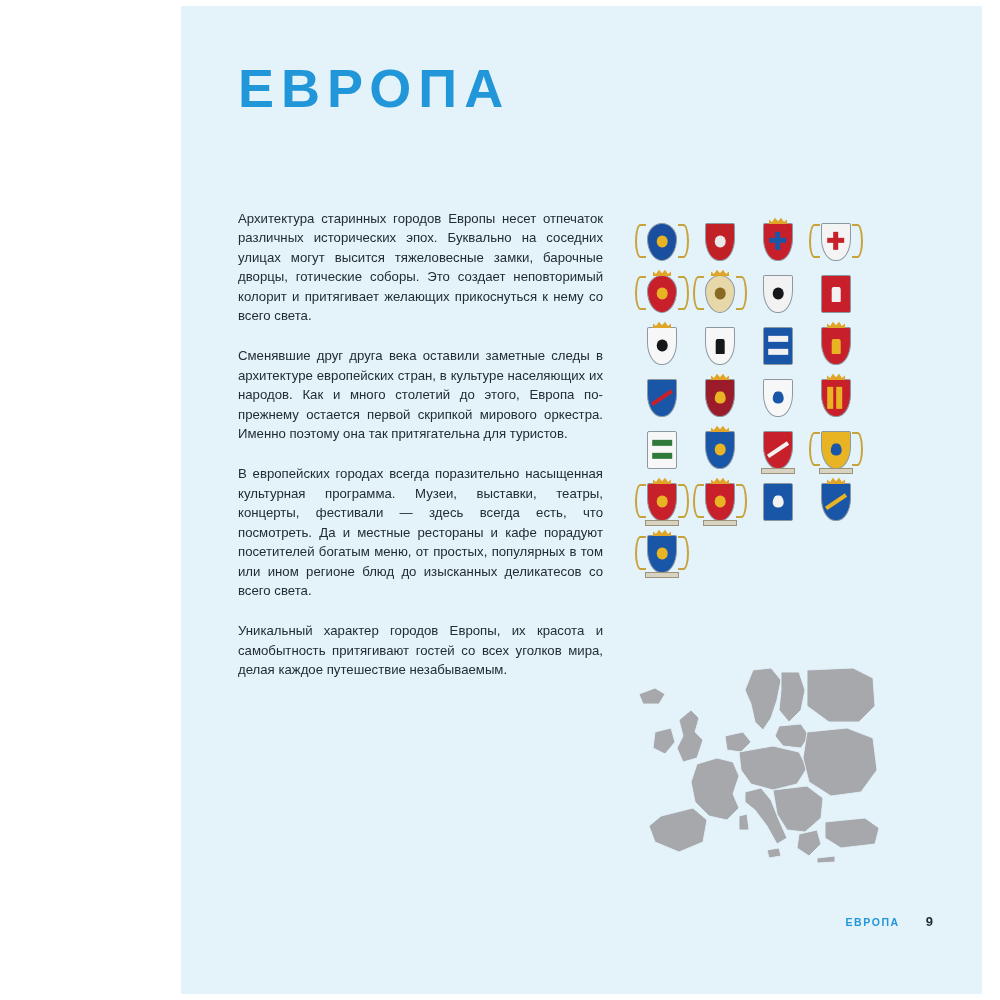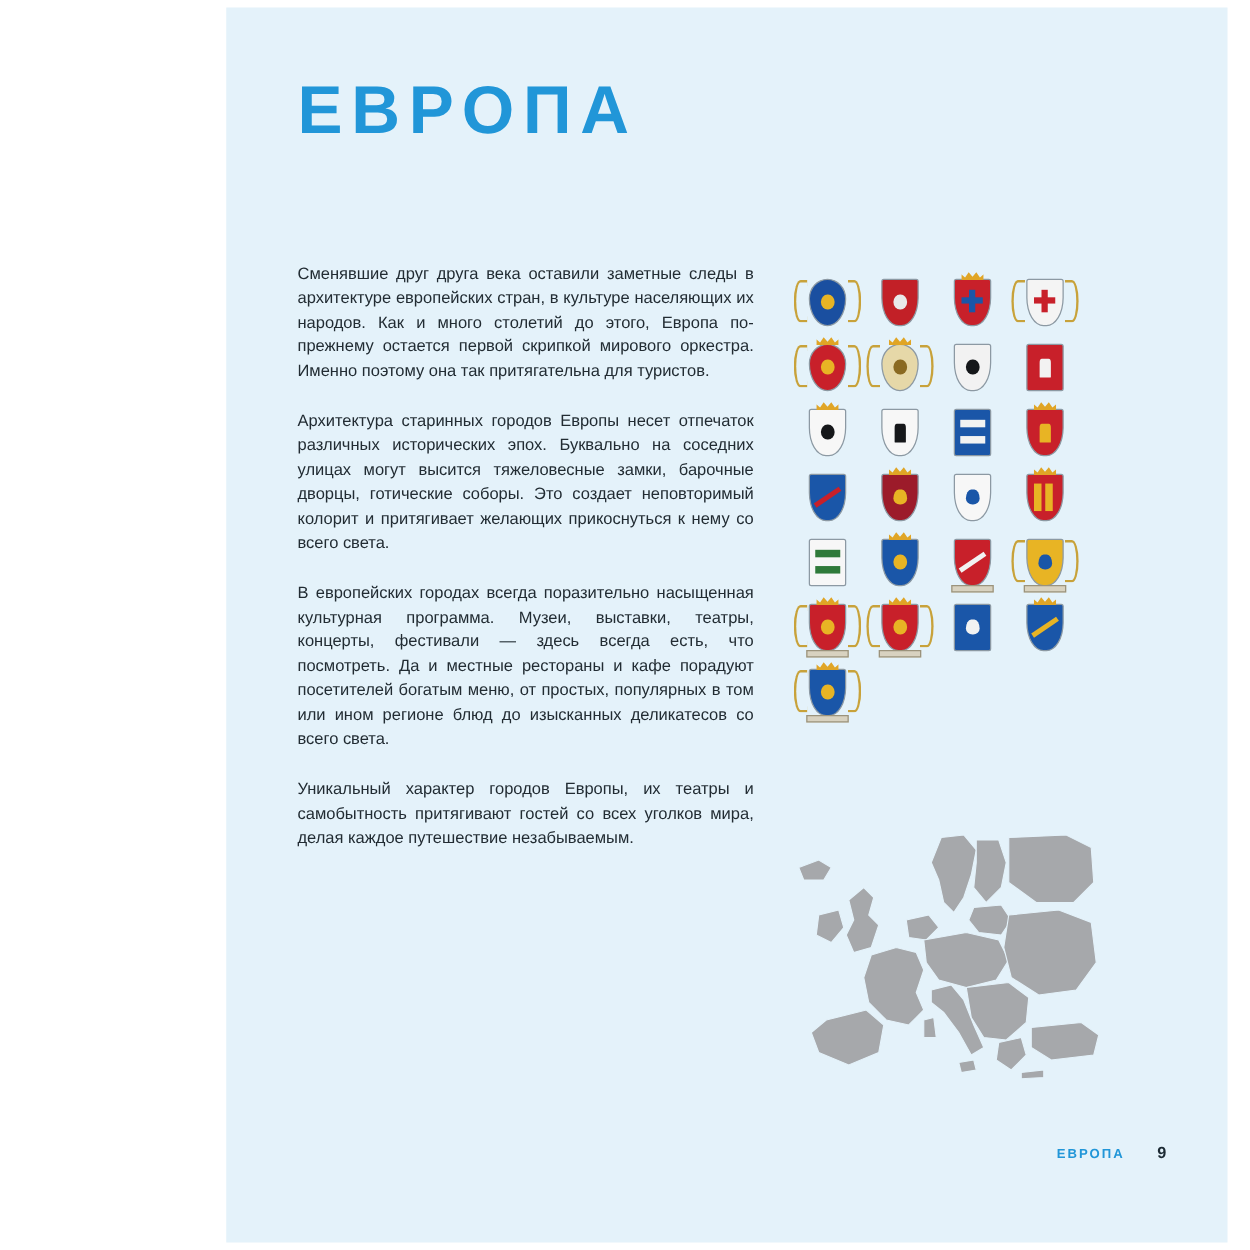--- a/index.html
+++ b/index.html
@@ -225,24 +225,24 @@
 </style>
 </head>
 <body>
 
 <div id="page">
   <div class="sheet">
 
     <div class="page-title">ЕВРОПА</div>
 
     <div class="text-col">
+      <p>Архитектура старинных городов Европы несет отпечаток различных исторических эпох. Буквально на соседних улицах могут высится тяжеловесные замки, барочные дворцы, готические соборы. Это создает неповторимый колорит и притягивает желающих прикоснуться к нему со всего света.</p>
       <p>Сменявшие друг друга века оставили заметные следы в архитектуре европейских стран, в культуре населяющих их народов. Как и много столетий до этого, Европа по-прежнему остается первой скрипкой мирового оркестра. Именно поэтому она так притягательна для туристов.</p>
-      <p>Архитектура старинных городов Европы несет отпечаток различных исторических эпох. Буквально на соседних улицах могут высится тяжеловесные замки, барочные дворцы, готические соборы. Это создает неповторимый колорит и притягивает желающих прикоснуться к нему со всего света.</p>
       <p>В европейских городах всегда поразительно насыщенная культурная программа. Музеи, выставки, театры, концерты, фестивали — здесь всегда есть, что посмотреть. Да и местные рестораны и кафе порадуют посетителей богатым меню, от простых, популярных в том или ином регионе блюд до изысканных деликатесов со всего света.</p>
-      <p>Уникальный характер городов Европы, их театры и самобытность притягивают гостей со всех уголков мира, делая каждое путешествие незабываемым.</p>
+      <p>Уникальный характер городов Европы, их красота и самобытность притягивают гостей со всех уголков мира, делая каждое путешествие незабываемым.</p>
     </div>
 
     <div class="crest-grid" id="crest-grid">
         <div class="crest">
           <div class="ornament"></div>
           <div class="wreath-l"></div>
           <div class="wreath-r"></div>
           <div class="shield sh-round" style="background: rgb(26, 79, 160);">
             <div class="crest-inner">
               <div class="blob" style="background: rgb(232, 180, 36);"></div>

